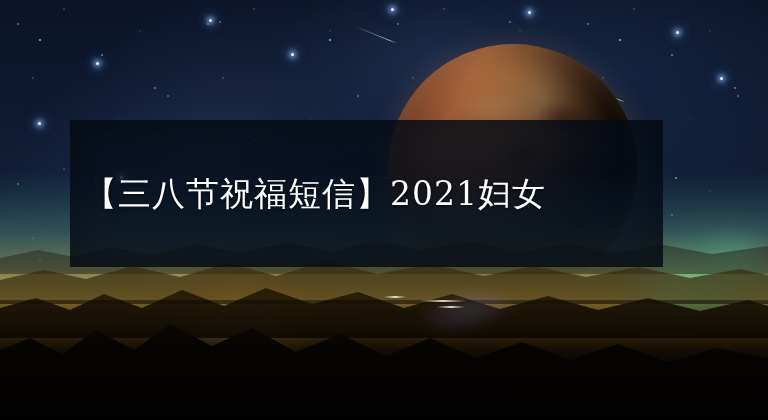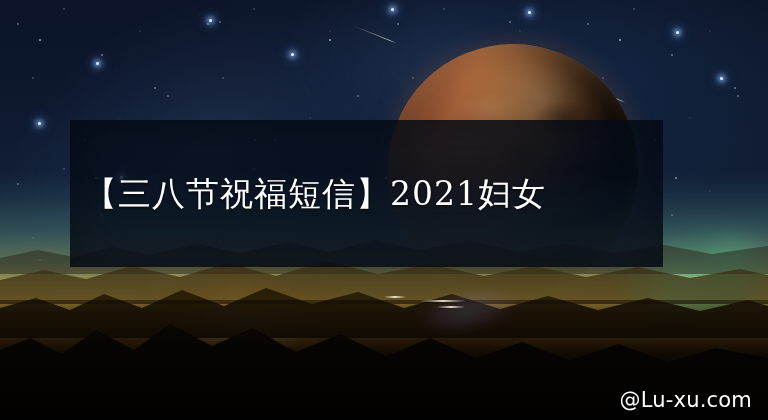--- a/index.html
+++ b/index.html
@@ -402,15 +402,14 @@
         <div class="streak" style="left: 384px; top: 124px; width: 22px;"></div>
       </div>
   </div>
 
   <div class="banner"></div>
 
   <div class="banner-text">
     <div class="headline-line">【三八节祝福短信】2021妇女</div>
   </div>
 
-  <div class="watermark">@Lu-xu.com</div>
 
 </div>
 
 </body></html>

